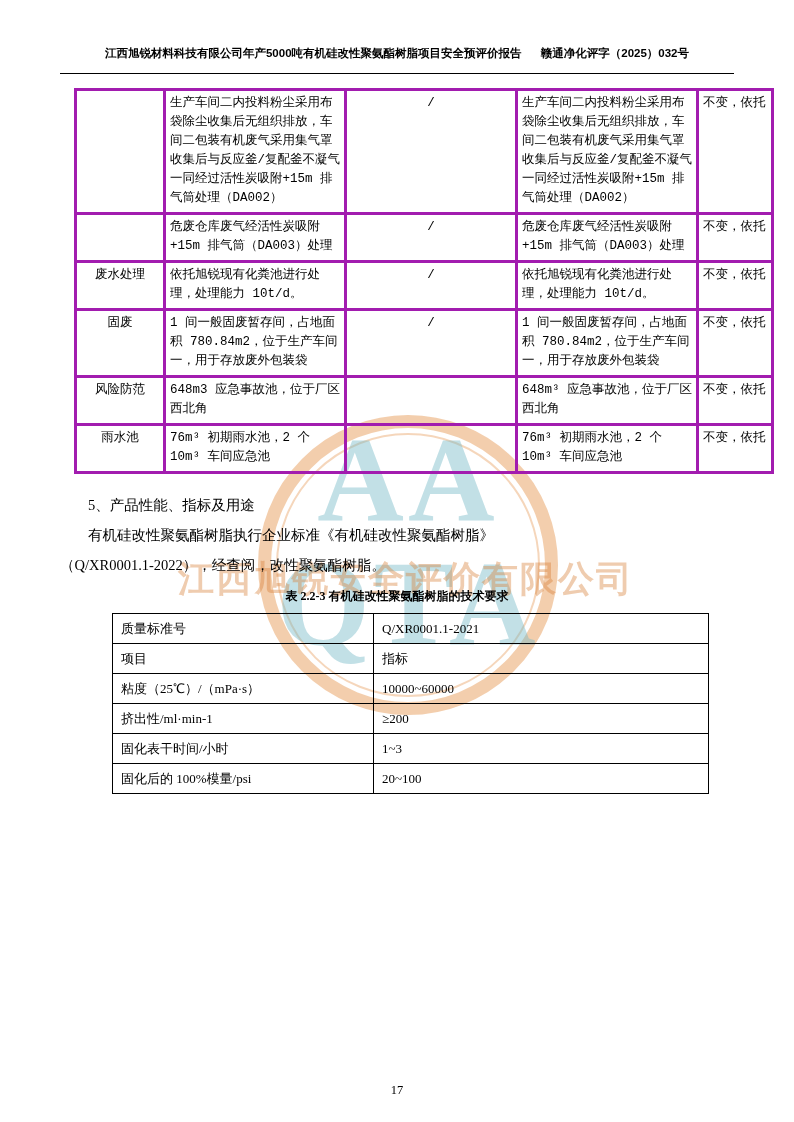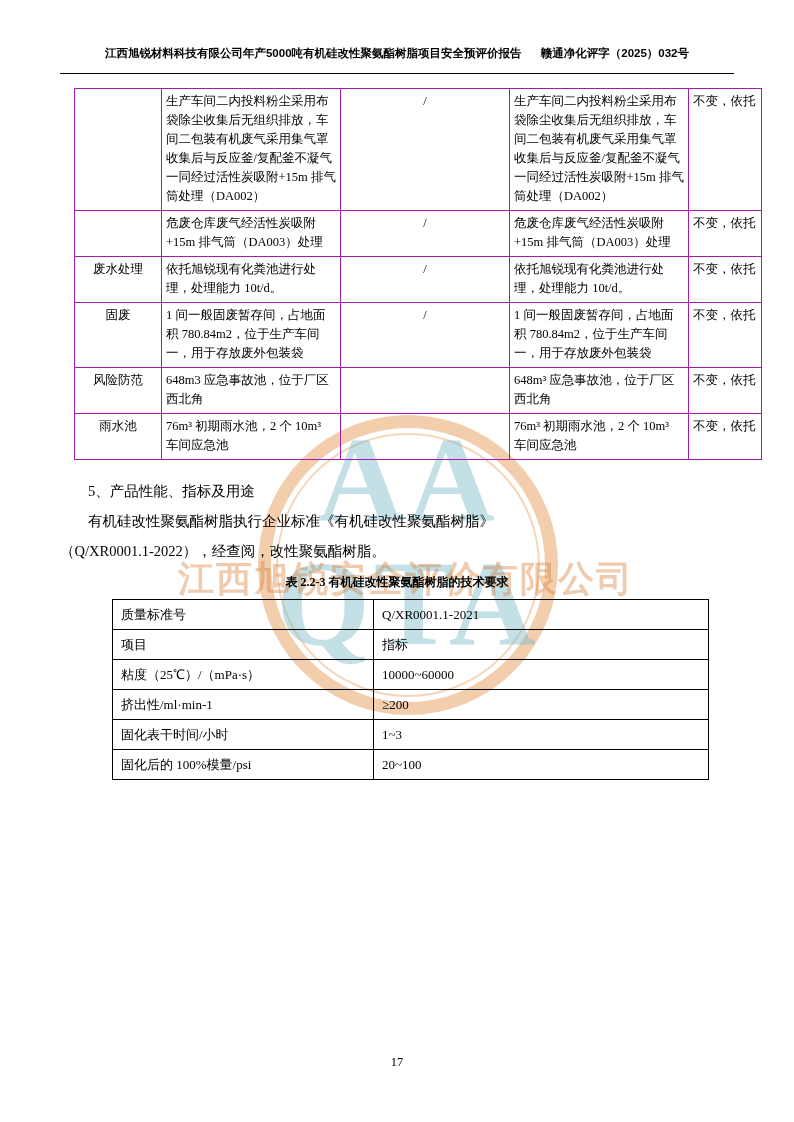--- a/index.html
+++ b/index.html
@@ -108,26 +108,26 @@
   }
 
   
   table.t1 {
     border-collapse: collapse;
     width: 642px;
     margin: 14px 0 0 14px;
     table-layout: fixed;
   }
   table.t1 td {
-    border: 1px solid #a21caf;
+    border: 3px solid #a21caf;
     vertical-align: top;
     font-size: 12.5px;
     line-height: 19px;
     padding: 3px 4px 4px 4px;
-    font-family: Liberation Serif, serif;
+    font-family: Liberation Mono, monospace;
   }
   td.c1 { width: 78px; }
   td.c2 { width: 170px; }
   td.c3 { width: 160px; text-align: center; }
   td.c4 { width: 170px; }
   td.c5 { width: 64px; }
 
   td.mid-label {
     vertical-align: middle;
     text-align: center;
@@ -164,21 +164,21 @@
     font-family: "Liberation Serif", serif;
     vertical-align: middle;
   }
   td.k { width: 246px; margin-left: 40px; }
   td.v { width: 320px; }
 
   .page-num {
     position: absolute;
     left: 0;
     right: 0;
-    bottom: 52px;
+    bottom: 24px;
     text-align: center;
     font-size: 12.5px;
     font-family: "Liberation Serif", serif;
     z-index: 2;
   }
 </style>
 </head>
 <body>
 
 <div class="page">

